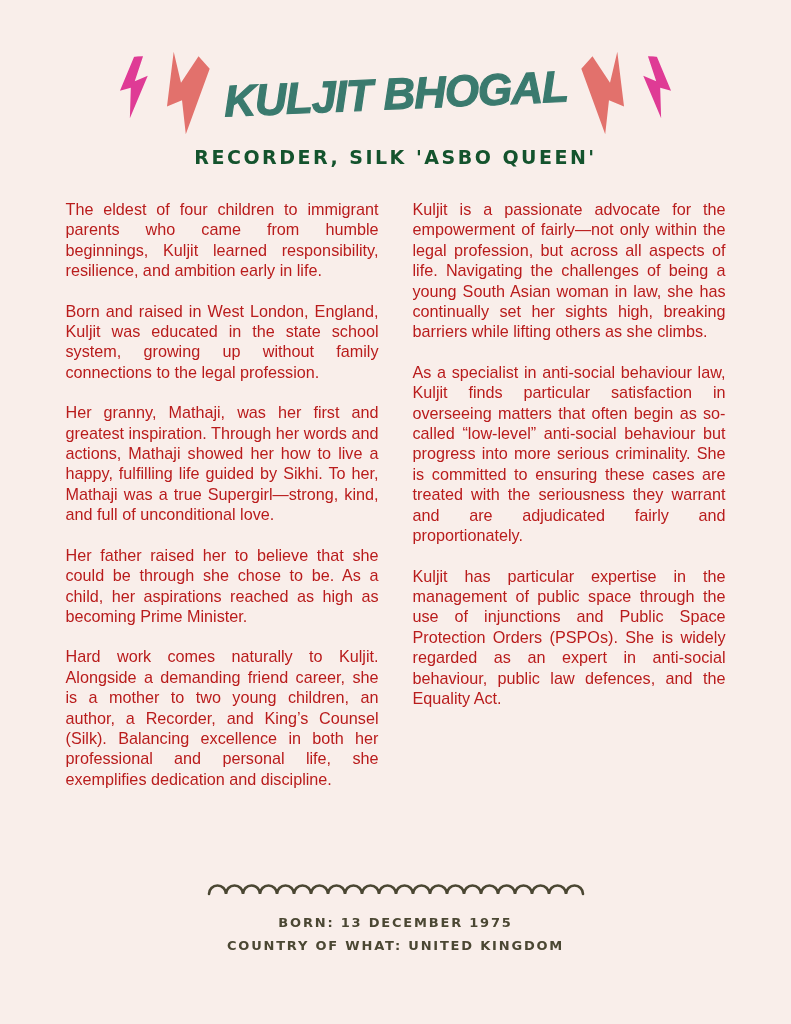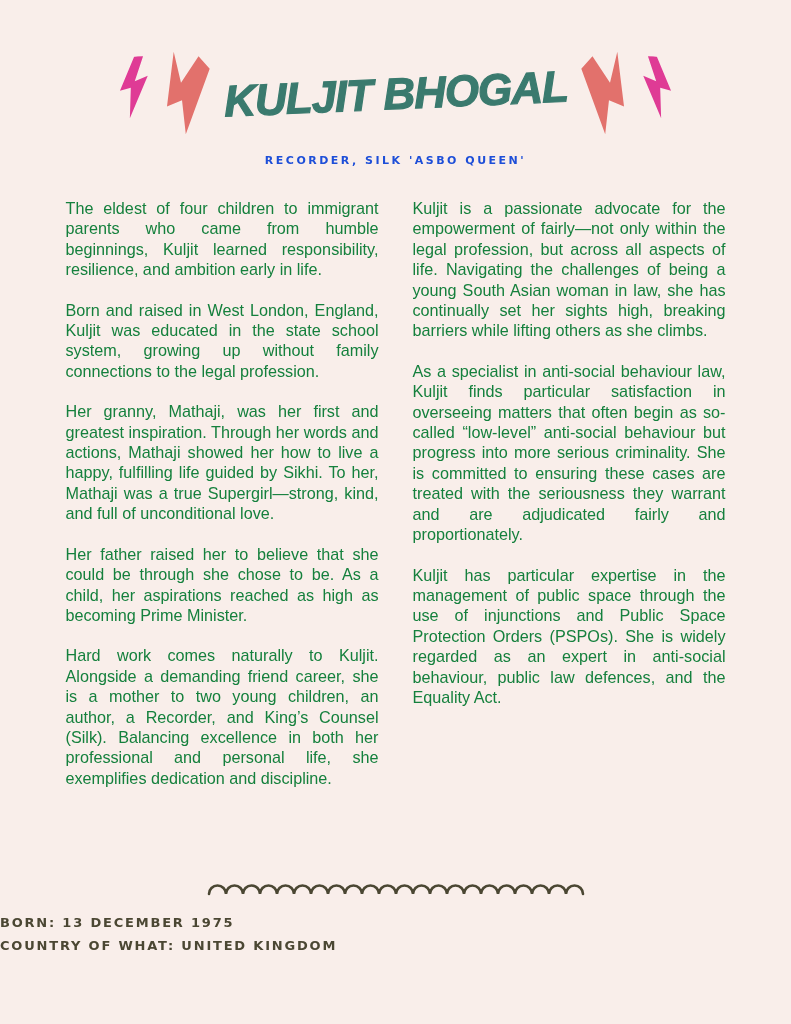--- a/index.html
+++ b/index.html
@@ -36,26 +36,26 @@
     font-style: italic;
     font-weight: bold;
     font-size: 44px;
     letter-spacing: -1px;
     color: #3a7a6e;
     -webkit-text-stroke: 1.2px #3a7a6e;
     transform: rotate(-2.5deg);
   }
 
   .subtitle {
-    margin-top: 16px;
+    margin-top: 8px;
     font-family: "DejaVu Sans", sans-serif;
     font-weight: bold;
-    font-size: 11px;
+    font-size: 19px;
     letter-spacing: 2.5px;
-    color: #1d4ed8;
+    color: #14532d;
   }
 
   .quote {
     margin-top: 33px;
     font-family: "DejaVu Sans", sans-serif;
     font-weight: bold;
     font-size: 17px;
     letter-spacing: 0.6px;
     color: #6d6556;
     text-align: center;
@@ -67,30 +67,30 @@
     gap: 34px;
     width: 660px;
     margin: 31px auto 0 auto;
   }
   .col { width: 313px; }
   .col p {
     margin: 0 0 20px 0;
     font-size: 16.2px;
     line-height: 20.4px;
     text-align: justify;
-    color: #15803d;
+    color: #b91c1c;
   }
   .col p:last-child { margin-bottom: 0; }
 
   
   .footer {
     position: absolute;
     left: 0; right: 0;
     top: 882px;
-    text-align: left;
+    text-align: center;
   }
   .wave { display: block; margin: 0 auto; }
   .footer-lines {
     margin-top: 13px;
     font-family: "DejaVu Sans", sans-serif;
     font-weight: bold;
     font-size: 13px;
     letter-spacing: 1.8px;
     line-height: 23px;
     color: #4b4733;

